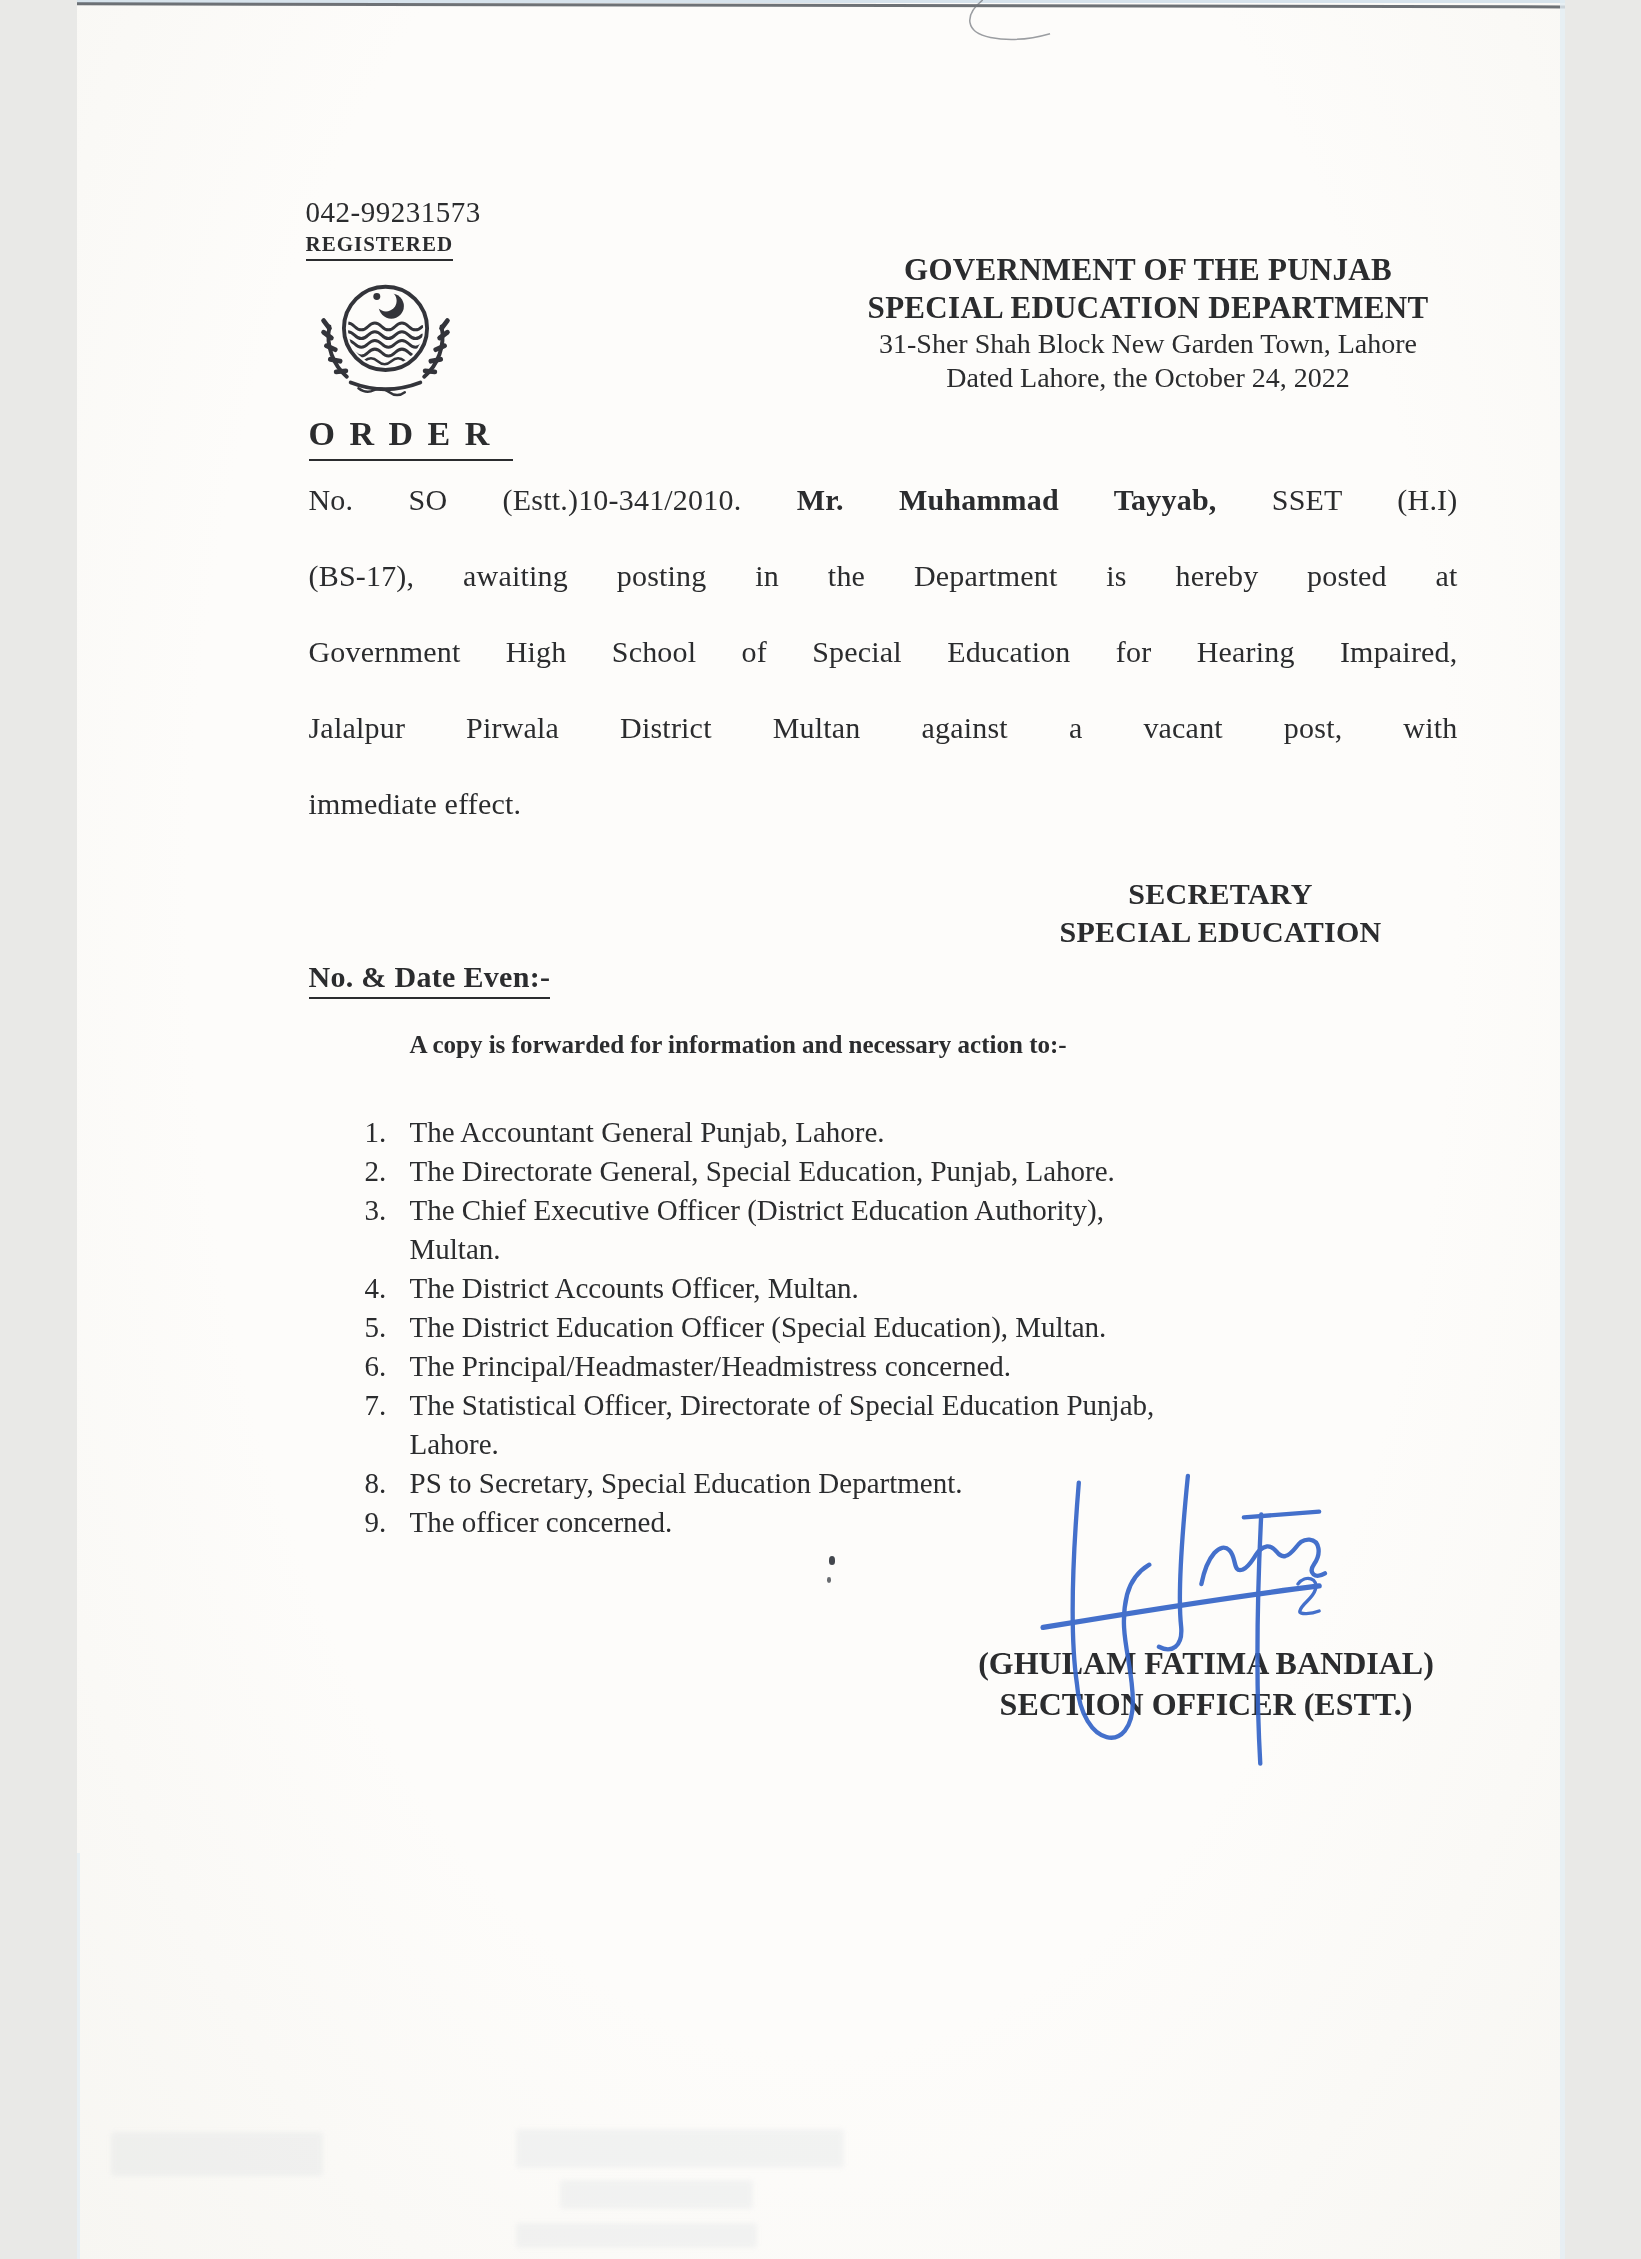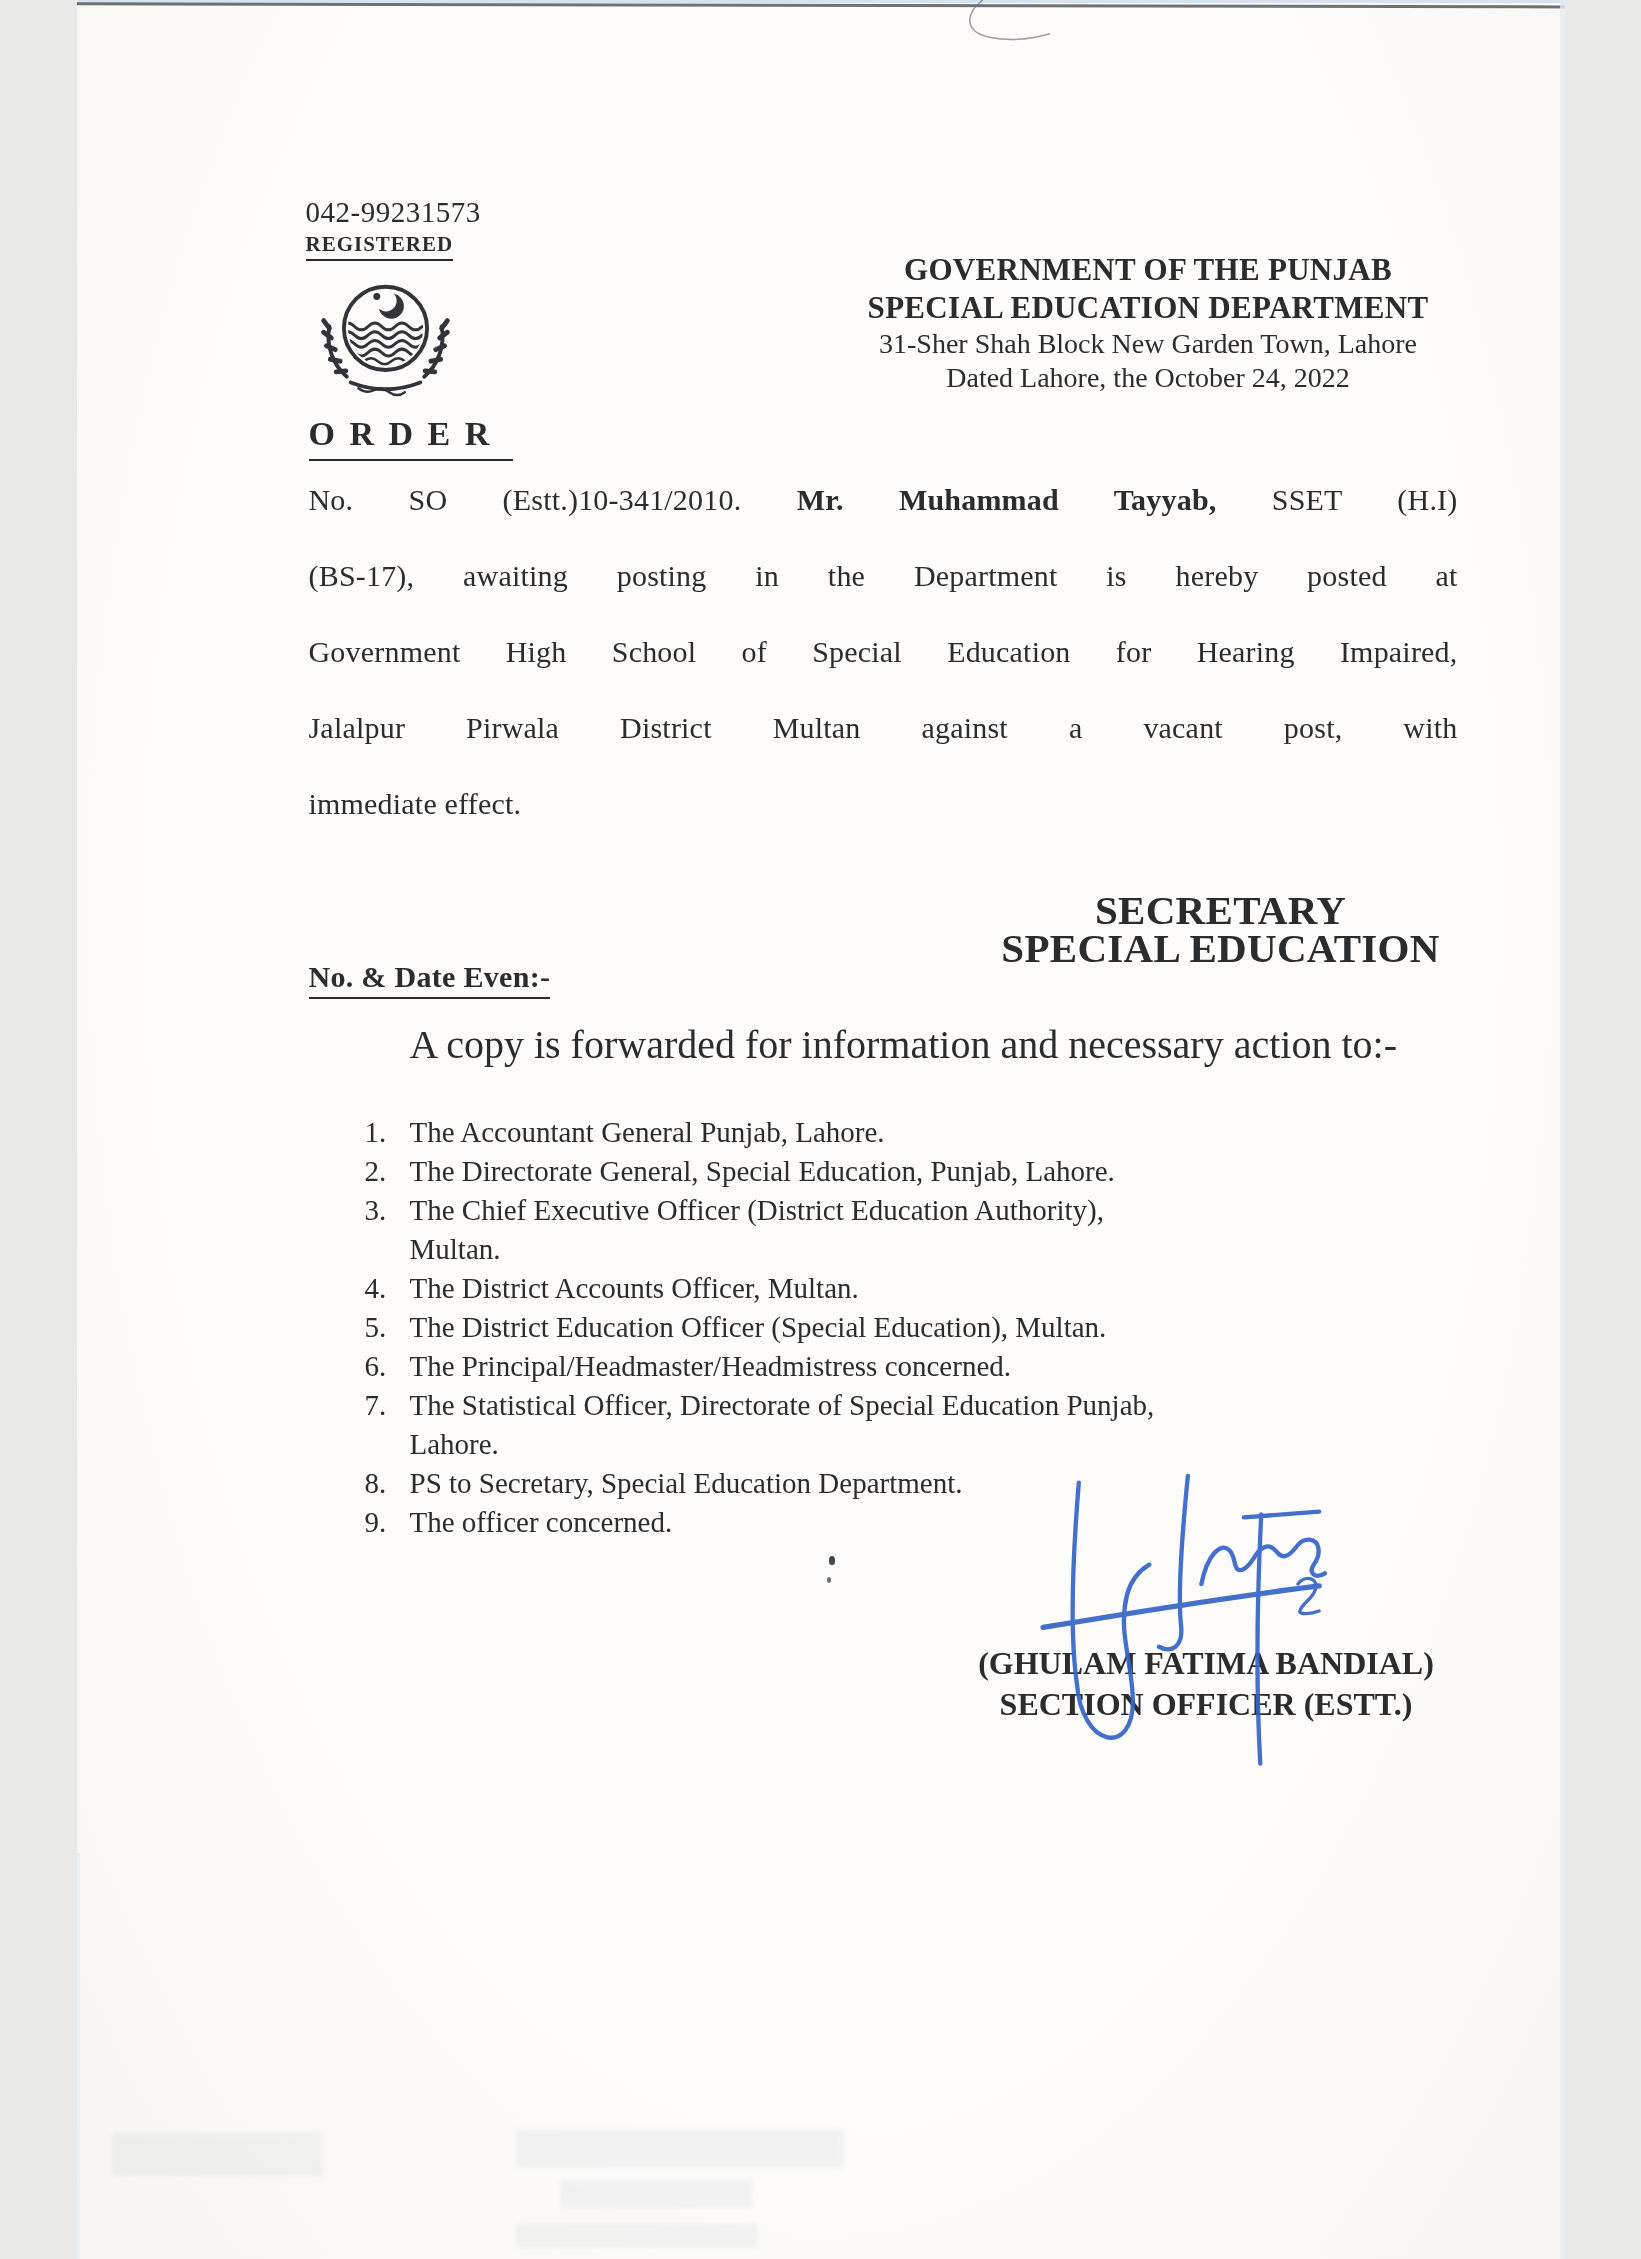--- a/index.html
+++ b/index.html
@@ -28,24 +28,24 @@
   
   .dept-header{position:absolute;left:782px;top:251px;width:579px;text-align:center;}
   .dept-header .l1{font-size:31px;font-weight:bold;line-height:38px;letter-spacing:0.3px;}
   .dept-header .l2{font-size:28px;line-height:34px;}
   
   .body-block{position:absolute;left:232px;top:462px;width:1149px;font-size:30px;letter-spacing:0.2px;}
   .body-line{line-height:76px;text-align:justify;text-align-last:justify;white-space:normal;}
   .body-line.last{text-align:left;text-align-last:auto;}
   .b{font-weight:bold;}
   
-  .secretary{position:absolute;left:917px;top:875px;width:454px;text-align:center;font-size:41px;font-weight:bold;line-height:38px;letter-spacing:0.3px;margin-top:16px;}
+  .secretary{position:absolute;left:917px;top:875px;width:454px;text-align:center;font-size:30px;font-weight:bold;line-height:38px;letter-spacing:0.3px;}
   
   .date-even{position:absolute;left:232px;top:960px;font-size:30px;font-weight:bold;border-bottom:2.9px solid #2b2c2e;padding-bottom:2.9px;letter-spacing:0.3px;}
-  .copy-intro{position:absolute;left:333px;top:1025px;font-size:40px;line-height:39px;}
+  .copy-intro{position:absolute;left:333px;top:1025px;font-size:25px;line-height:39px;font-weight:bold;}
   .dist-list{position:absolute;left:288px;top:1113px;width:1101px;font-size:29px;}
   .dist-item{display:flex;line-height:39px;}
   .dist-num{width:45px;flex:0 0 45px;}
   .dist-text{flex:1;white-space:pre-line;}
   
   .name-block{position:absolute;left:869px;top:1643px;width:521px;text-align:center;font-size:32px;font-weight:bold;line-height:41px;z-index:3;}
   .sig-svg{position:absolute;left:941px;top:1437px;z-index:6;}
   .hook-svg{position:absolute;left:869px;top:0;z-index:2;}
 </style>
 </head>

